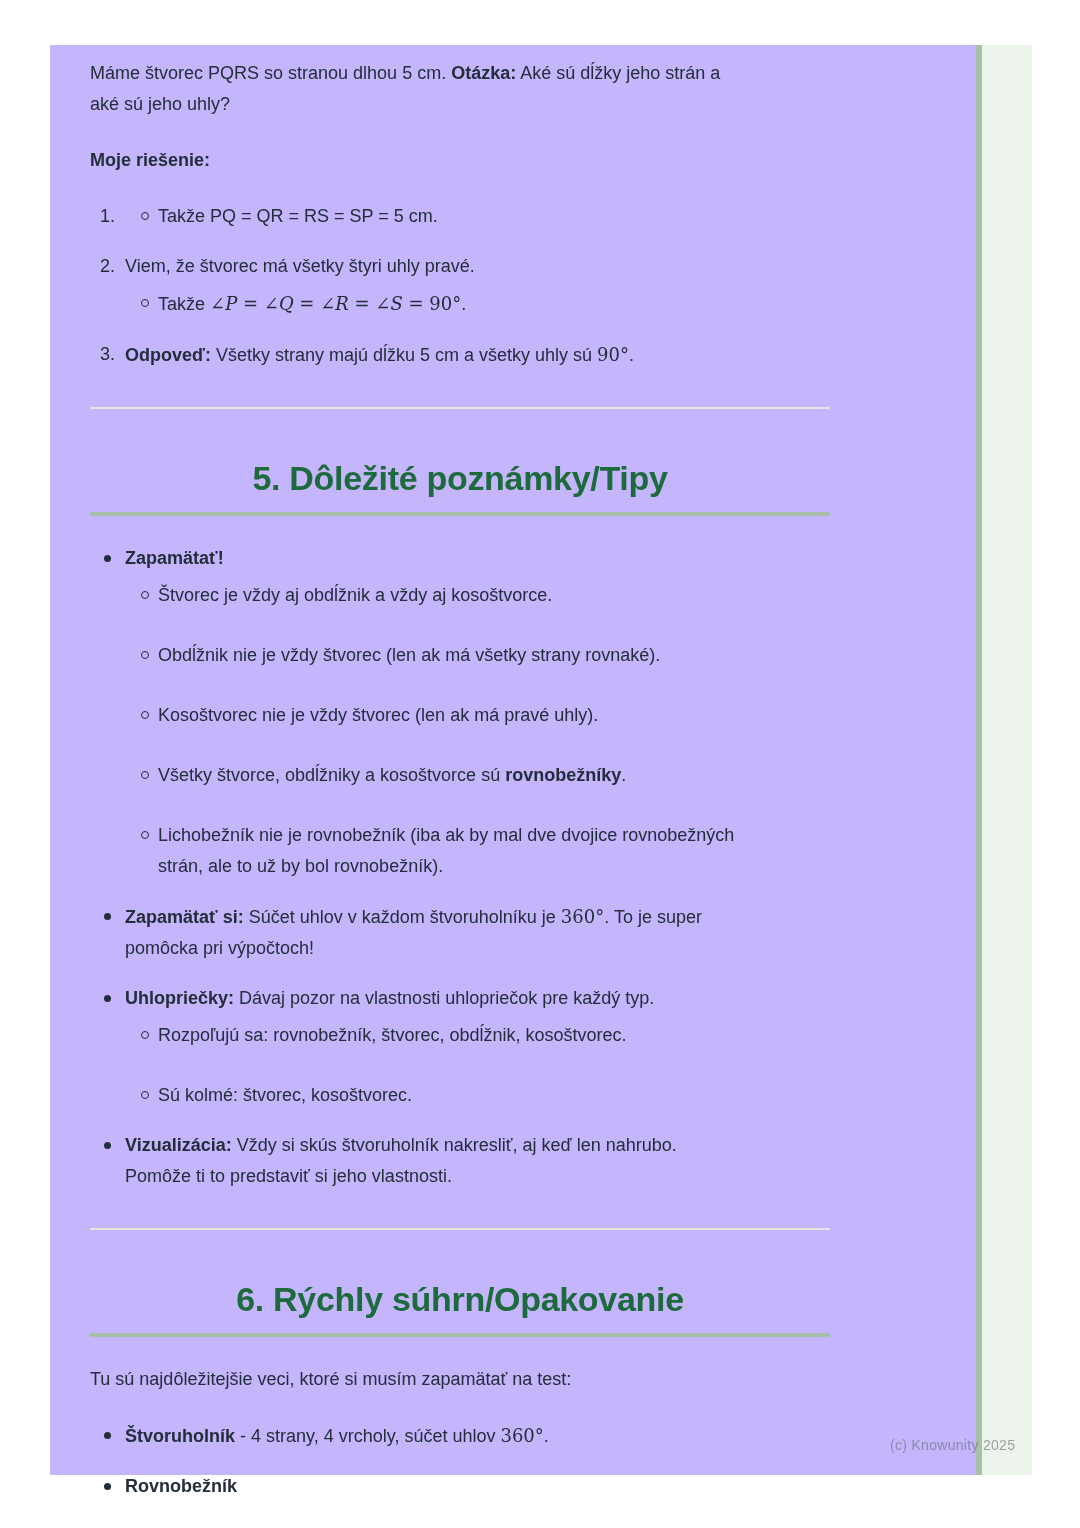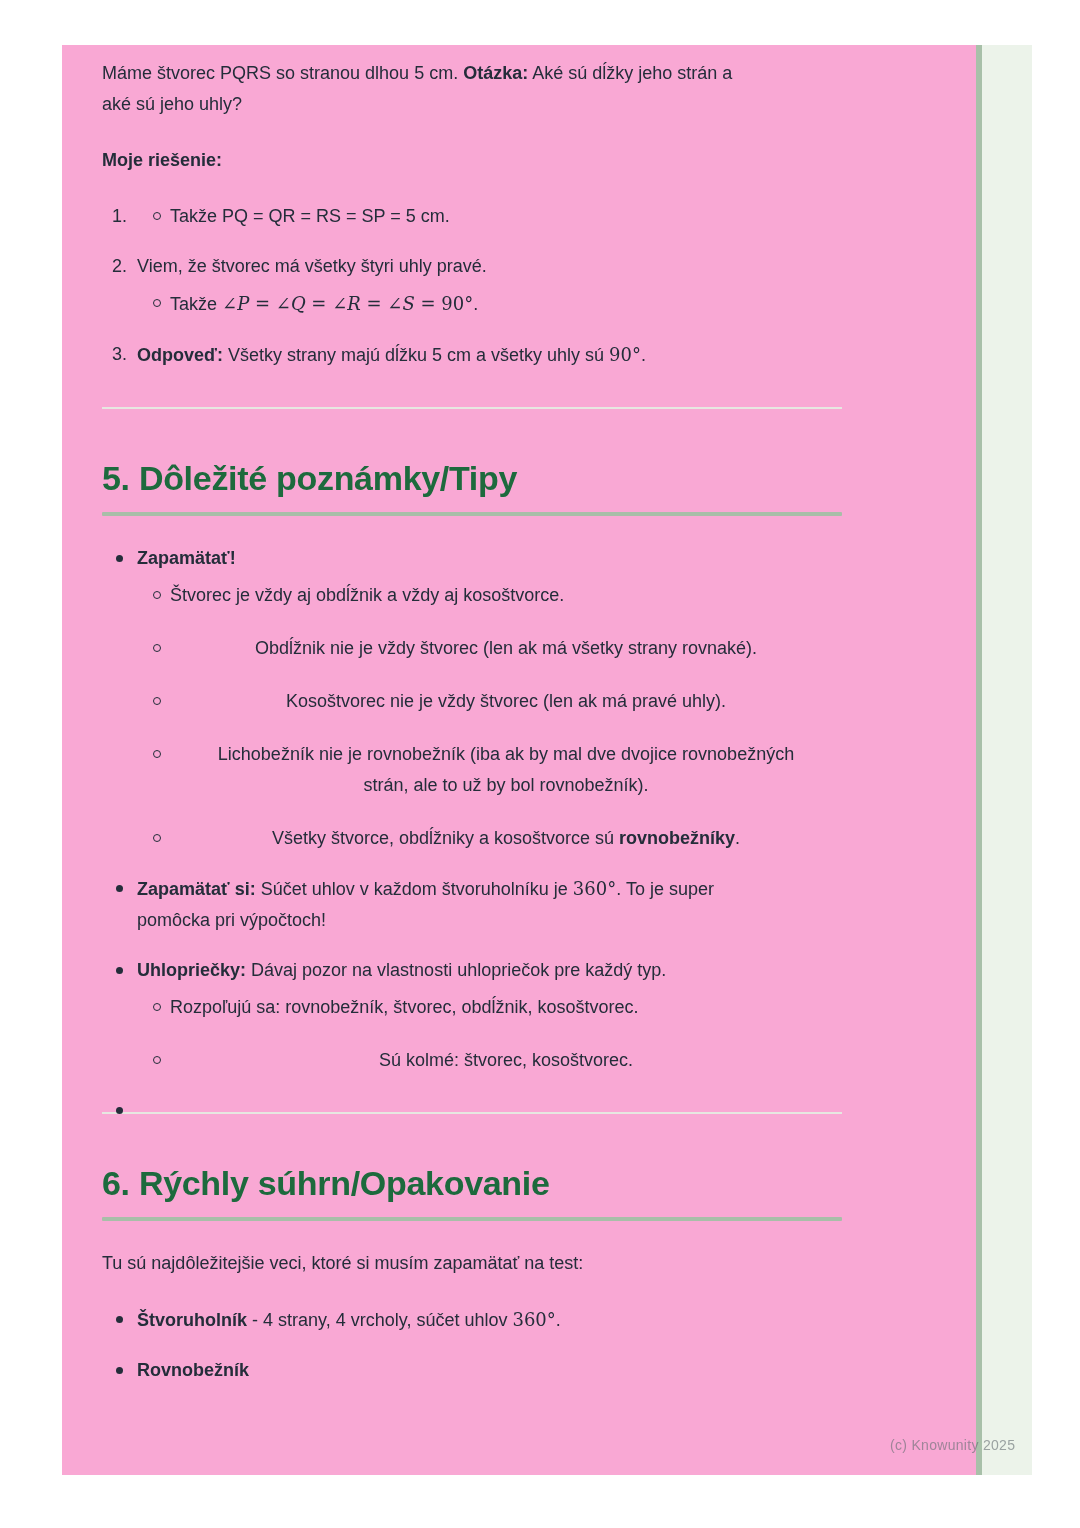--- a/index.html
+++ b/index.html
@@ -1,57 +1,57 @@
 <!DOCTYPE html>
 <html><head>
 <meta charset="utf-8">
 <style>
   html,body{margin:0;padding:0;}
   body{
     width:1080px;height:1528px;position:relative;background:#ffffff;
     font-family:"Liberation Sans", sans-serif;color:#242D3A;overflow:hidden;
   }
   .page-card{
-    position:absolute;left:62px;top:45px;width:926px;height:1430px;
-    background:#f9a8d4;
+    position:absolute;left:50px;top:45px;width:926px;height:1430px;
+    background:#c4b5fd;
   }
   .page-divider{
     position:absolute;left:976px;top:45px;width:6px;height:1430px;
     background:#A8C0A9;
   }
   .next-page-edge{
     position:absolute;left:982px;top:45px;width:50px;height:1430px;
     background:#ECF3EA;
   }
   .doc-content{
     position:absolute;left:40px;top:13px;width:740px;
     font-size:18px;line-height:31px;
   }
   .paragraph{margin:0 0 25px 0;}
   .b{font-weight:700;}
   .i{}
   .math{font-family:"DejaVu Serif", serif;font-size:18px;}
   .math.i{font-style:italic;}
   .section-heading{
     font-size:34px;line-height:42px;font-weight:700;color:#1D6A3D;
-    margin:48px 0 0 0;letter-spacing:-0.3px;
+    margin:48px 0 0 0;letter-spacing:-0.3px;text-align:center;
   }
   .heading-underline{
     height:4px;background:#A8BEA8;margin:13px 0 27px 0;border-radius:1px;
   }
   .section-divider{
     height:2px;background:#E7E7E1;margin:36px 0 0 0;
   }
   .lst{margin:0 0 25px 0;}
   .li{position:relative;}
   .lst.level1 > .li{padding-left:35px;}
   .lst.level1 > .li + .li{margin-top:19px;}
   .lst.level2{margin:6px 0 0 0;}
   .lst.level2 > .li{padding-left:33px;margin-left:0;}
-  .lst.level2 > .li + .li{margin-top:22px;text-align:center;}
+  .lst.level2 > .li + .li{margin-top:29px;}
   .marker{position:absolute;top:0;}
   .marker.num{left:10px;font-weight:400;}
   .marker.dot{
     left:14px;top:12px;width:7px;height:7px;border-radius:50%;
     background:#242D3A;
   }
   .lst.level2 .marker.circ{
     left:16px;top:11px;width:6px;height:6px;border-radius:50%;
     background:transparent;border:1.6px solid #242D3A;
   }
@@ -78,29 +78,29 @@
         <div class="li"><span class="marker num">3.</span><span><span class="b">Odpoveď:</span><span> Všetky strany majú dĺžku 5 cm a všetky uhly sú </span><span class="math">90°</span><span>.</span></span></div>
       </div>
       <div class="section-divider"></div>
       <h2 class="section-heading">5. Dôležité poznámky/Tipy</h2>
       <div class="heading-underline"></div>
       <div class="lst level1 ul">
         <div class="li"><span class="marker dot"></span><span><span class="b">Zapamätať!</span></span><div class="lst level2 ul">
             <div class="li"><span class="marker circ"></span><span><span>Štvorec je </span><span class="i">vždy</span><span> aj obdĺžnik a </span><span class="i">vždy</span><span> aj kosoštvorce.</span></span></div>
             <div class="li"><span class="marker circ"></span><span><span>Obdĺžnik </span><span class="i">nie je vždy</span><span> štvorec (len ak má všetky strany rovnaké).</span></span></div>
             <div class="li"><span class="marker circ"></span><span><span>Kosoštvorec </span><span class="i">nie je vždy</span><span> štvorec (len ak má pravé uhly).</span></span></div>
+            <div class="li"><span class="marker circ"></span><span><span>Všetky štvorce, obdĺžniky a kosoštvorce sú </span><span class="b">rovnobežníky</span><span>.</span></span></div>
             <div class="li"><span class="marker circ"></span><span><span>Lichobežník </span><span class="i">nie je</span><span> rovnobežník (iba ak by mal dve dvojice rovnobežných</span><br><span>strán, ale to už by bol rovnobežník).</span></span></div>
-            <div class="li"><span class="marker circ"></span><span><span>Všetky štvorce, obdĺžniky a kosoštvorce sú </span><span class="b">rovnobežníky</span><span>.</span></span></div>
           </div></div>
         <div class="li"><span class="marker dot"></span><span><span class="b">Zapamätať si:</span><span> Súčet uhlov v každom štvoruholníku je </span><span class="math">360°</span><span>. To je super</span><br><span>pomôcka pri výpočtoch!</span></span></div>
         <div class="li"><span class="marker dot"></span><span><span class="b">Uhlopriečky:</span><span> Dávaj pozor na vlastnosti uhlopriečok pre každý typ.</span></span><div class="lst level2 ul">
             <div class="li"><span class="marker circ"></span><span><span>Rozpoľujú sa: rovnobežník, štvorec, obdĺžnik, kosoštvorec.</span></span></div>
             <div class="li"><span class="marker circ"></span><span><span>Sú kolmé: štvorec, kosoštvorec.</span></span></div>
           </div></div>
-        <div class="li"><span class="marker dot"></span></div>
+        <div class="li"><span class="marker dot"></span><span><span class="b">Vizualizácia:</span><span> Vždy si skús štvoruholník nakresliť, aj keď len nahrubo.</span><br><span>Pomôže ti to predstaviť si jeho vlastnosti.</span></span></div>
       </div>
       <div class="section-divider"></div>
       <h2 class="section-heading">6. Rýchly súhrn/Opakovanie</h2>
       <div class="heading-underline"></div>
       <div class="paragraph"><span>Tu sú najdôležitejšie veci, ktoré si musím zapamätať na test:</span></div>
       <div class="lst level1 ul">
         <div class="li"><span class="marker dot"></span><span><span class="b">Štvoruholník</span><span> - 4 strany, 4 vrcholy, súčet uhlov </span><span class="math">360°</span><span>.</span></span></div>
         <div class="li"><span class="marker dot"></span><span><span class="b">Rovnobežník</span></span></div>
       </div>
     </div>

